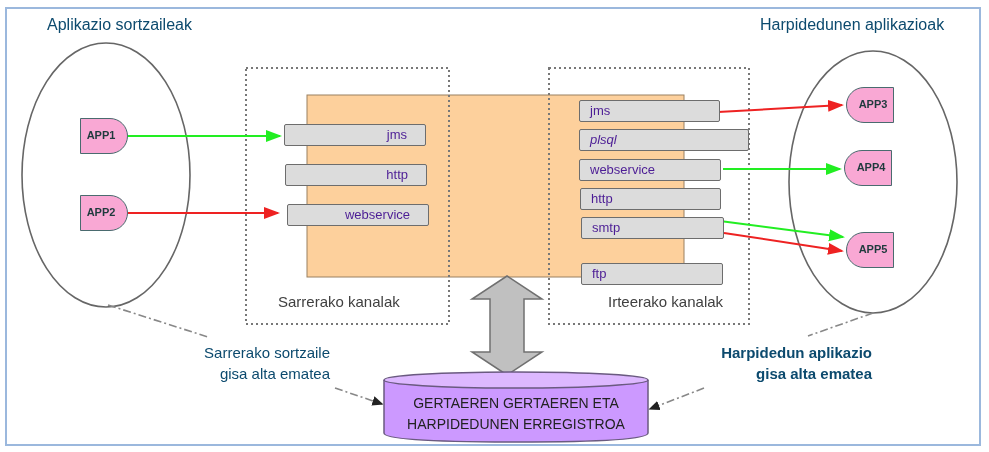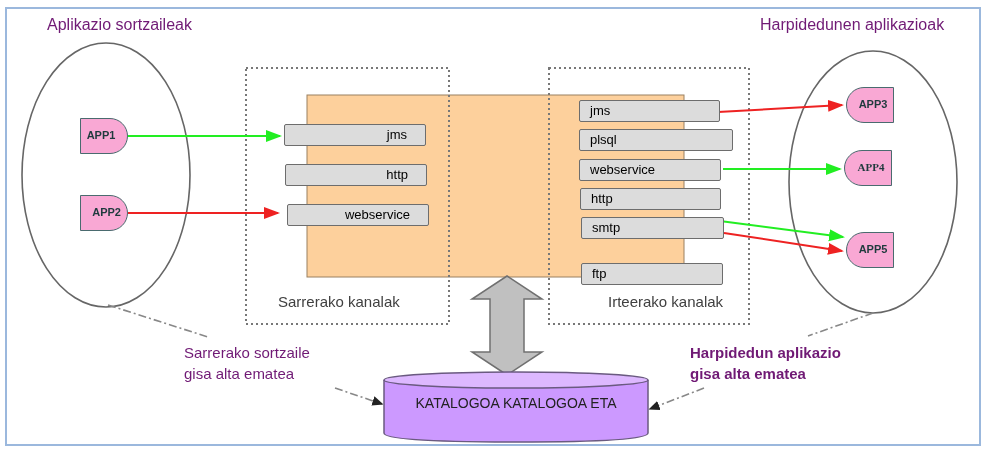--- a/index.html
+++ b/index.html
@@ -1,22 +1,22 @@
 <!DOCTYPE html>
 <html><head>
 <meta charset="utf-8">
 <style>
   html, body { margin:0; padding:0; background:#ffffff; }
   body { width:989px; height:452px; position:relative; overflow:hidden; font-family:"Liberation Sans", sans-serif; }
   #frame { position:absolute; left:5px; top:7px; width:976px; height:439px; border:2px solid #9bb8dd; box-sizing:border-box; background:#fff; }
   svg { position:absolute; left:0; top:0; }
   .calibri { font-family:"Liberation Sans", sans-serif; }
-  .lbl { position:absolute; font-size:15px; color:#701a75; text-align:left; line-height:21px; white-space:nowrap; }
+  .lbl { position:absolute; font-size:15px; color:#0c4a6e; text-align:right; line-height:21px; white-space:nowrap; }
   .chan-label { position:absolute; font-size:15px; color:#404040; white-space:nowrap; }
-  .channel { position:absolute; height:22px; background:#dcdcdc; border:1.5px solid #6d6d6d; border-radius:2px; box-sizing:border-box; font-size:13px; color:#000000; line-height:19px; }
+  .channel { position:absolute; height:22px; background:#dcdcdc; border:1.5px solid #6d6d6d; border-radius:2px; box-sizing:border-box; font-size:13px; color:#4c1d95; line-height:19px; }
   .channel.in { text-align:right; padding-right:18px; }
   .channel.out { text-align:left; padding-left:10px; }
   .app { position:absolute; width:48px; height:36px; background:#f9a8d4; border:1.5px solid #4a6b6f; box-sizing:border-box; font-size:11px; font-weight:bold; color:#1f3a3d; line-height:33px; text-align:center; }
   .app.left { border-radius:0 20px 20px 0; padding-right:6px; }
   .app.right { border-radius:20px 0 0 20px; padding-left:6px; }
   .db-text { position:absolute; font-size:14px; color:#222; text-align:center; line-height:21px; white-space:nowrap; }
 </style>
 </head>
 <body>
 
@@ -58,43 +58,44 @@
   <path d="M507,276 L542,299 L524,299 L524,352 L542,352 L507,375 L472,352 L490,352 L490,299 L472,299 Z" fill="#c0c0c0" stroke="#707070" stroke-width="1.5"></path>
 
   <path d="M384,380 L384,433 Q384,442 516,442 Q648,442 648,433 L648,380" fill="#cc99ff" stroke="#6a5a80" stroke-width="1.5"></path>
   <ellipse cx="516" cy="380" rx="132" ry="8" fill="#ddb8ff" stroke="#6a5a80" stroke-width="1.5"></ellipse>
 </svg>
 
 <div class="lbl calibri" style="left:47px; top:14px; font-size:16px;">Aplikazio sortzaileak</div>
 <div class="lbl calibri" style="left:760px; top:14px; font-size:16px;">Harpidedunen aplikazioak</div>
 
 <div class="app left" style="left:80px; top:118px;">APP1</div>
-<div class="app left" style="left:80px; top:195px;text-align:right;">APP2</div>
+<div class="app left" style="left:80px; top:195px;">APP2</div>
 
 <div class="app right" style="left:846px; top:87px;">APP3</div>
-<div class="app right" style="left:844px; top:150px;font-family:Liberation Serif, serif;">APP4</div>
+<div class="app right" style="left:844px; top:150px;">APP4</div>
 <div class="app right" style="left:846px; top:232px;">APP5</div>
 
 <div class="channel in" style="left:284px; top:124px; width:142px;">jms</div>
 <div class="channel in" style="left:285px; top:164px; width:142px;">http</div>
 <div class="channel in" style="left:287px; top:204px; width:142px;">webservice</div>
 <div class="chan-label" style="left:278px; top:293px;">Sarrerako kanalak</div>
 
 <div class="channel out" style="left:579px; top:100px; width:141px;">jms</div>
-<div class="channel out" style="left:579px; top:129px; width:154px;">plsql</div>
+<div class="channel out" style="left:579px; top:129px; width:170px;font-style:italic;">plsql</div>
 <div class="channel out" style="left:579px; top:159px; width:142px;">webservice</div>
 <div class="channel out" style="left:580px; top:188px; width:141px;">http</div>
 <div class="channel out" style="left:581px; top:217px; width:143px;">smtp</div>
 <div class="channel out" style="left:581px; top:247px; width:142px;margin-top:16px;">ftp</div>
 <div class="chan-label" style="left:580px; top:293px;margin-left:28px;">Irteerako kanalak</div>
 
 <div class="lbl calibri" style="left:184px; top:342px; width:146px;">
   <div>Sarrerako sortzaile</div>
   <div>gisa alta ematea</div>
 </div>
 <div class="lbl calibri" style="left:690px; top:342px; width:182px;font-weight:bold;">
   <div>Harpidedun aplikazio</div>
   <div>gisa alta ematea</div>
 </div>
 
 <div class="db-text calibri" style="left:384px; top:393px; width:264px;">
-  <div>KATALOGOA KATALOGOA ETA</div>
+  <div>GERTAEREN GERTAEREN ETA</div>
+  <div>HARPIDEDUNEN ERREGISTROA</div>
 </div>
 
 </body></html>

